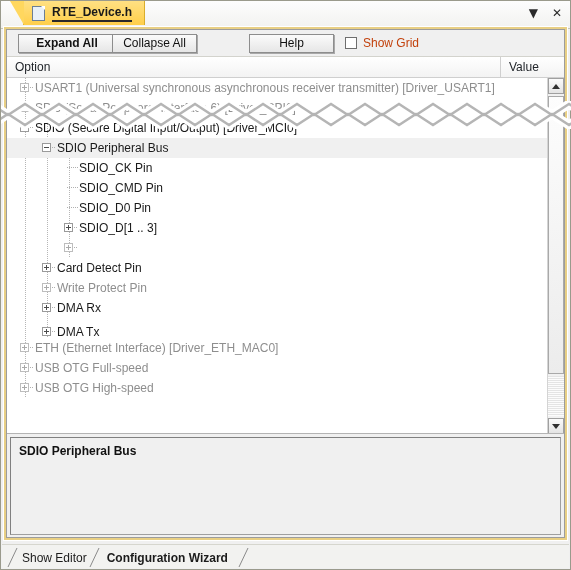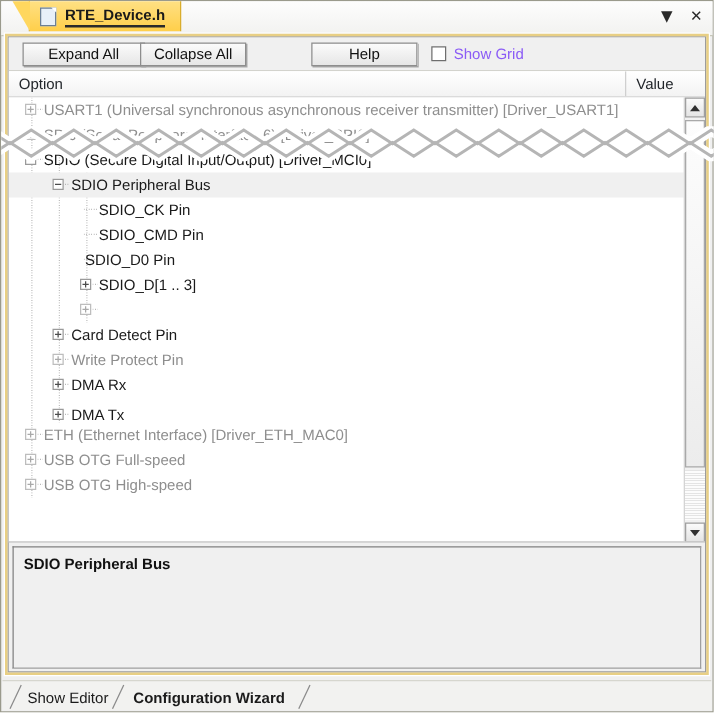--- a/index.html
+++ b/index.html
@@ -90,37 +90,37 @@
   }
   .tbtn{
     height:19px;box-sizing:border-box;
     background:linear-gradient(#fbfbfb,#e6e6e6);
     border:1px solid #8d8d8d;
     font-family:"Liberation Sans",sans-serif;font-size:12px;color:#111;
     display:flex;align-items:center;justify-content:center;
     cursor:default;
     box-shadow:1px 1px 0 #a9a9a9;
   }
-  #btn-expand{position:absolute;left:11px;width:98px;}
+  #btn-expand{position:absolute;left:11px;width:98px;font-weight:bold;}
   #btn-collapse{position:absolute;left:105px;width:85px;}
   #btn-help{position:absolute;left:242px;width:85px;}
   .chkwrap{
     position:absolute;left:338px;display:flex;align-items:center;gap:6px;
   }
   .winchk{
     width:12px;height:12px;box-sizing:border-box;
     background:#ffffff;border:1px solid #6e6e6e;
     position:relative;flex:none;
   }
   .winchk.checked:after{
     content:"";position:absolute;left:2px;top:5px;width:4px;height:7px;
     border:solid #1a1a1a;border-width:0 1.6px 1.6px 0;
     transform:rotate(42deg);
   }
-  .chklabel{font-size:12px;color:#8b5cf6;}
+  .chklabel{font-size:12px;color:#c2410c;}
 
   
   .gridwrap{
     position:absolute;left:6px;top:56px;width:557px;height:377px;
     background:#ffffff;box-sizing:border-box;
     border-bottom:1px solid #b4b4b4;
     overflow:hidden;
   }
   .colhead{
     position:absolute;left:0;top:0;width:557px;height:21px;
@@ -314,21 +314,21 @@
         <div class="row" style="position: absolute; top: 80px;">
           <span class="dash" style="left: 60px; width: 11px;"></span>
           <span class="rowlabel" style="left: 72px;">SDIO_CK Pin</span>
         </div>
         <div class="row" style="position: absolute; top: 100px;">
           <span class="dash" style="left: 60px; width: 11px;"></span>
           <span class="rowlabel" style="left: 72px;">SDIO_CMD Pin</span>
         </div>
         <div class="row" style="position: absolute; top: 120px;">
           <span class="dash" style="left: 60px; width: 11px;"></span>
-          <span class="rowlabel" style="left: 61px;">SDIO_D0 Pin</span>
+          <span class="rowlabel" style="left: 72px;">SDIO_D0 Pin</span>
         </div>
         <div class="row" style="position: absolute; top: 140px;">
           <span class="exp plus" style="left: 57px;"></span>
           <span class="dash" style="left: 67px; width: 4px;"></span>
           <span class="rowlabel" style="left: 72px;">SDIO_D[1 .. 3]</span>
         </div>
         <div class="row" style="position: absolute; top: 160px;">
           <span class="exp plus dimx" style="left: 57px;"></span>
           <span class="dash" style="left: 67px; width: 4px;"></span>
         </div>

